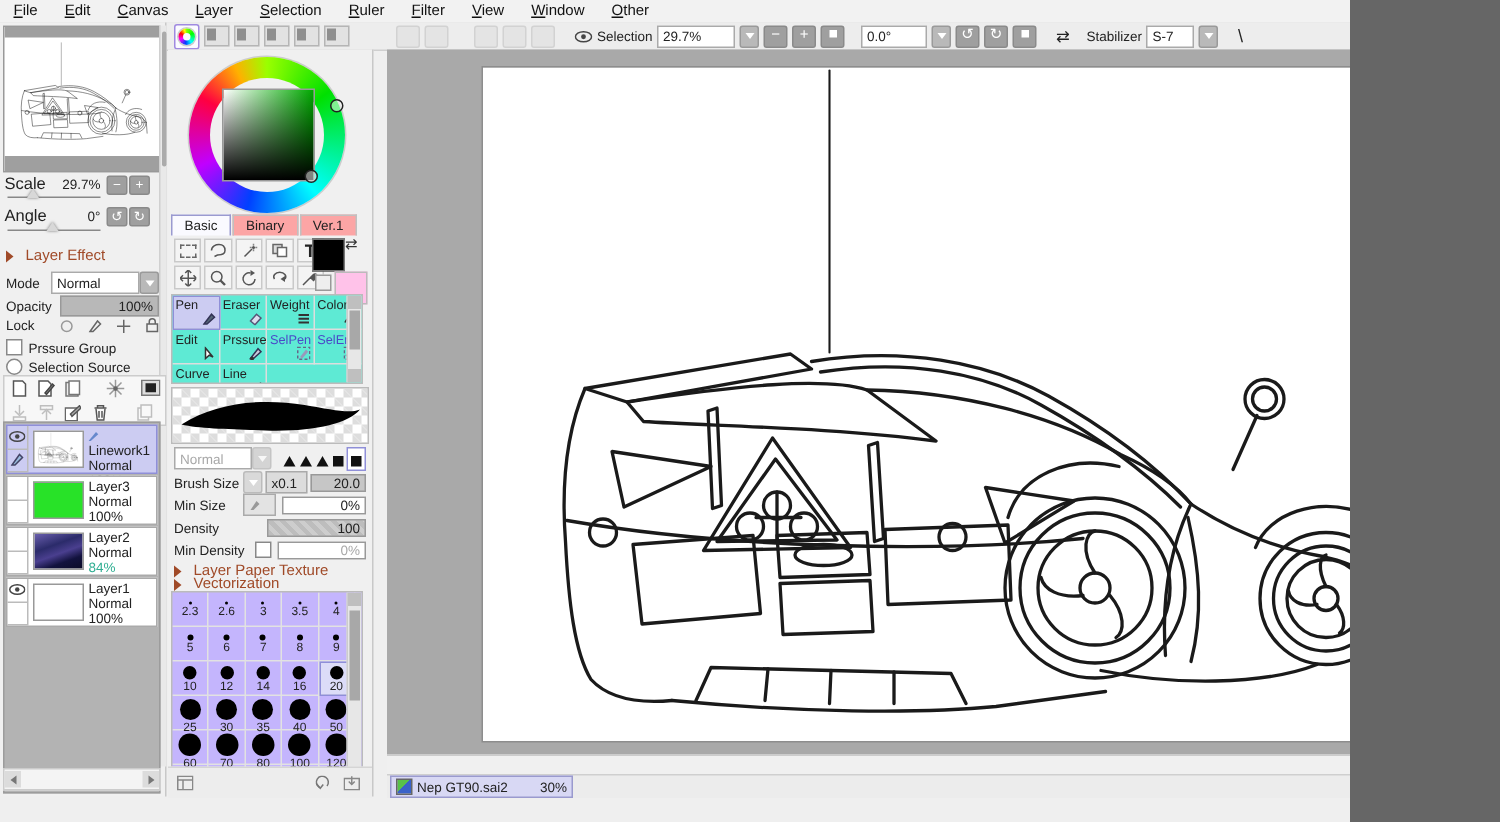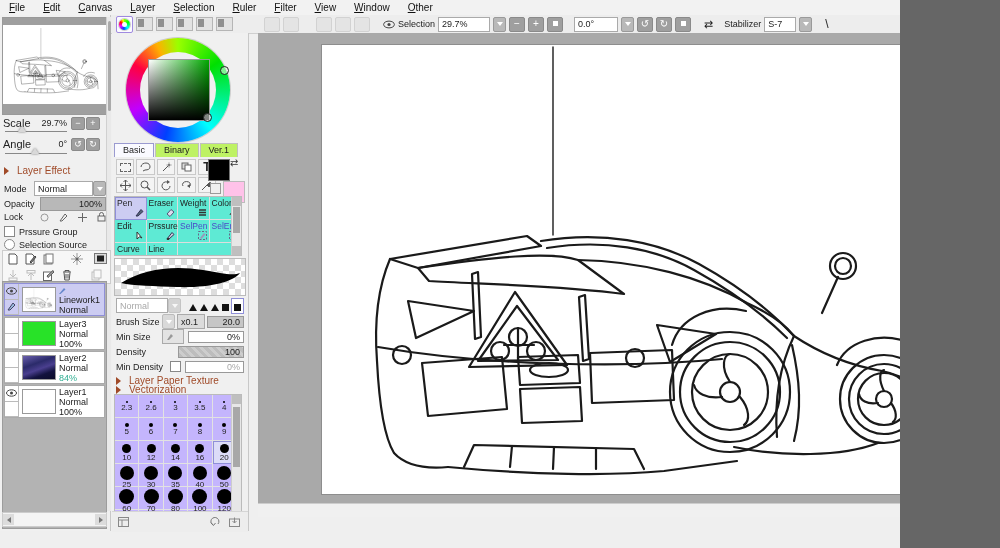--- a/index.html
+++ b/index.html
@@ -81,21 +81,21 @@
   .mpanel{left:112px;top:33px;width:136px;height:498px;background:#f0f0f0;border-right:1px solid #c8c8c8;}
   .ring{left:14px;top:5px;width:104px;height:104px;border-radius:50%;
         background:conic-gradient(#9aff00,#00e000 55deg,#00ffff 140deg,#0040ff 195deg,#c000ff 245deg,#ff0040 300deg,#ffb000 335deg,#9aff00);
         box-shadow:0 0 0 1px #ccc;}
   .ringhole{left:28px;top:19px;width:76px;height:76px;border-radius:50%;background:#f0f0f0;}
   .svsq{left:36px;top:26px;width:60px;height:60px;
         background:linear-gradient(to top,#000,rgba(0,0,0,0)),linear-gradient(to right,#fff,#00a800);
         border:1px solid #999;}
   .marker{width:7px;height:7px;border:1px solid #222;border-radius:50%;background:rgba(255,255,255,.5);}
   .tabs{left:2px;top:110px;width:132px;height:14px;display:flex;gap:1px;}
-  .tab{padding:1px 8px;background:#bef264;border:1px solid #c0c0c0;border-bottom:none;font-size:9px;}
+  .tab{padding:1px 8px;background:#fca5a5;border:1px solid #c0c0c0;border-bottom:none;font-size:9px;}
   .tab.on{background:#fafaff;border-color:#9a9ad0;}
   .trow{left:4px;width:100px;height:16px;display:flex;gap:2px;}
   .ticon{width:17px;height:14px;border:1px solid #c9c9c9;background:#f4f4f4;display:flex;
          align-items:center;justify-content:center;font-size:10px;}
   .swatchA{left:96px;top:126px;width:20px;height:20px;background:#000;border:1px solid #777;}
   .swatchB{left:111px;top:148px;width:20px;height:20px;border:1px solid #bbb;}
   .swapg{left:118px;top:124px;font-size:10px;color:#333;}
   .sicon{left:98px;top:150px;width:9px;height:9px;border:1px solid #999;background:#eee;}
   .grid{left:2px;top:163px;width:126px;height:58px;background:#5eead4;border:1px solid #bbb;
         display:flex;flex-wrap:wrap;overflow:hidden;}
@@ -755,15 +755,26 @@
     </div>
     <div class="abs cvs-v">
       <span class="sbtn" style="left:0;top:2px"></span>
       <span class="sbtn" style="left:0;bottom:2px"></span>
     </div>
     <div class="abs cvs-h">
       <span class="sbtn" style="right:2px;top:1px"></span>
     </div>
   </div>
 
+  <div class="abs tabbar">
+    <div class="doctab">
+      <span class="docicon"></span>
+      <span>Nep GT90.sai2</span>
+      <span class="doczoom">30%</span>
+    </div>
+    <span class="tsb">
+        <span></span>
+        <span></span>
+      </span>
+  </div>
 
 
 </div>
 
 </body></html>

